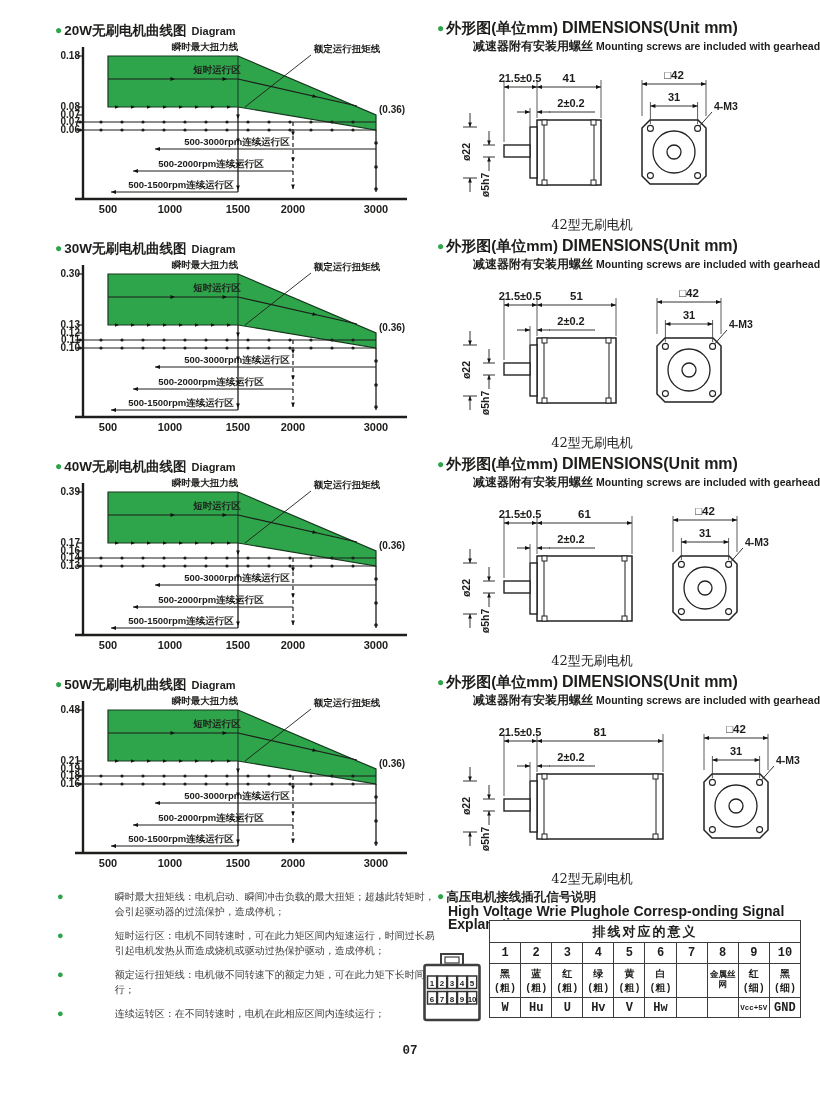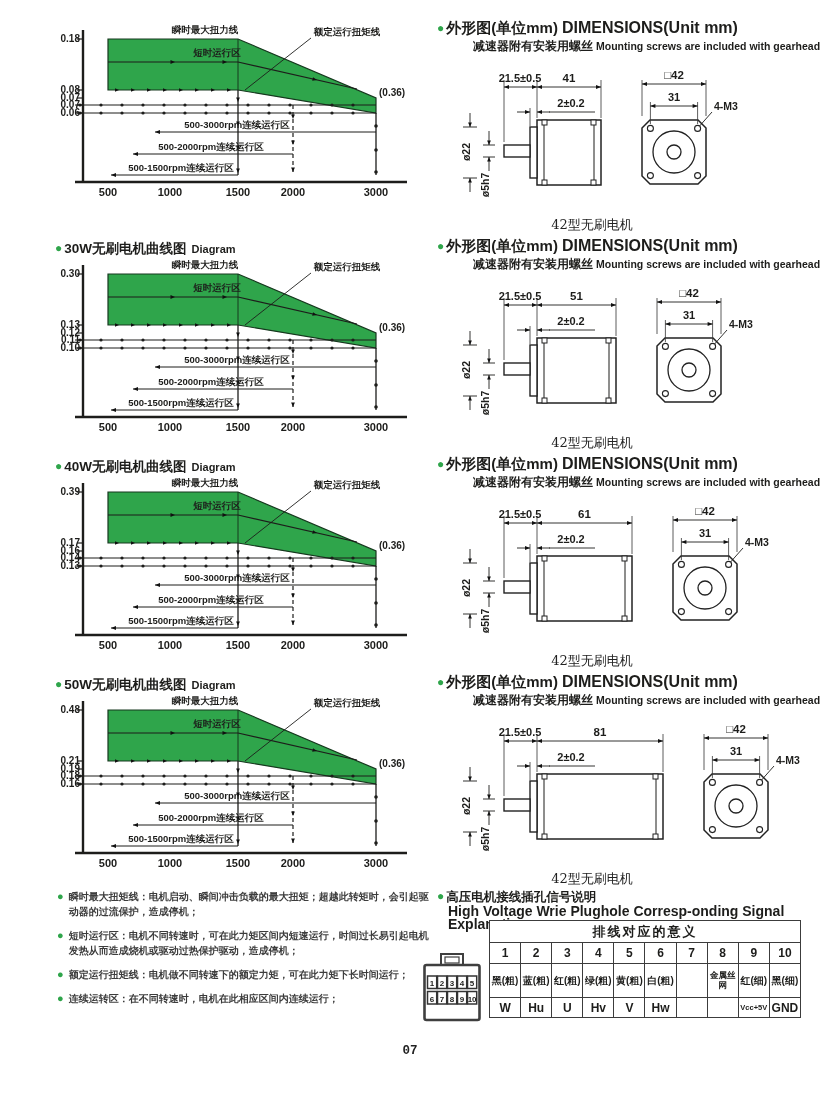--- a/index.html
+++ b/index.html
@@ -16,43 +16,43 @@
   .dim-head{font-size:15px;font-weight:bold;line-height:20px;white-space:nowrap;}
   .dim-head .en{font-size:16px;margin-left:4px;}
   .dim-sub{font-size:12px;font-weight:bold;line-height:16px;white-space:nowrap;margin-left:36px;}
   .dim-sub .en{font-size:10.5px;margin-left:3px;}
   .dim-caption{width:310px;text-align:center;font-size:13px;
         font-family:"DejaVu Serif","Liberation Serif",serif;color:#222;}
   svg text{font-family:"Liberation Sans",sans-serif;font-weight:bold;fill:#1d1d1b;}
   #notesBox{position:absolute;left:57px;top:889px;width:378px;}
   .note{display:flex;margin-bottom:9px;}
   .note .nb{color:#2fa54b;font-size:11px;line-height:14px;margin-right:5px;}
-  .note .nt{font-size:10px;font-weight:bold;color:#3c3c3c;line-height:1.5;}
+  .note .nt{font-size:10px;font-weight:normal;color:#3c3c3c;line-height:1.5;margin-left:46px;}
   .wiring{position:absolute;left:437px;top:889px;width:380px;height:160px;}
   .w-title{font-size:12.5px;font-weight:bold;line-height:15px;}
   .w-sub{font-size:14px;font-weight:bold;margin-left:11px;line-height:13px;}
   #connectorBox{position:absolute;left:-14px;top:64px;}
   #tableBox{position:absolute;left:52px;top:31px;}
-  table.wt{border-collapse:collapse;table-layout:fixed;width:312px;background:#fff;}
+  table.wt{border-collapse:collapse;table-layout:fixed;width:312px;background:#fff;font-family:Liberation Mono, monospace;}
   table.wt td{border:1.6px solid #3c3c3c;text-align:center;padding:0;overflow:hidden;}
   td.wt-title{font-size:13px;font-weight:bold;height:21px;letter-spacing:2px;}
   td.wt-pin{font-size:12px;font-weight:bold;height:20px;}
   td.wt-color{font-size:10px;font-weight:bold;height:33px;}
   td.wt-color.small{font-size:8.5px;line-height:1.15;}
   td.wt-sig{font-size:12px;font-weight:bold;height:19px;}
   td.wt-sig.small{font-size:7.5px;}
   .footer{position:absolute;left:0;right:0;top:1044px;text-align:center;
           font-size:12.5px;font-weight:bold;color:#222;font-family:Liberation Mono, monospace;}
 </style>
 </head>
 <body>
 
 <div class="page">
   <div class="col" id="chartsCol">
-      <div class="chart-block"><svg viewBox="0 0 360 180" width="360" height="180">
+      <div class="chart-block"><div class="blk-title"><span class="dot">●</span><span>20W无刷电机曲线图</span><span class="en">Diagram</span></div><svg viewBox="0 0 360 180" width="360" height="180">
           <polygon points="53,17 183,17 321,76 321,91 183,68 53,68" fill="#2fa54b" stroke="#16381e" stroke-width="1.2"></polygon>
           <line x1="183" y1="17" x2="183" y2="68" stroke="#16381e" stroke-width="1"></line>
           <line x1="20" y1="83" x2="321" y2="83" stroke="#1d1d1b" stroke-width="1"></line>
           <circle cx="25" cy="83" r="1.6" fill="#1d1d1b"></circle>
           <circle cx="46" cy="83" r="1.6" fill="#1d1d1b"></circle>
           <circle cx="67" cy="83" r="1.6" fill="#1d1d1b"></circle>
           <circle cx="88" cy="83" r="1.6" fill="#1d1d1b"></circle>
           <circle cx="109" cy="83" r="1.6" fill="#1d1d1b"></circle>
           <circle cx="130" cy="83" r="1.6" fill="#1d1d1b"></circle>
           <circle cx="151" cy="83" r="1.6" fill="#1d1d1b"></circle>

